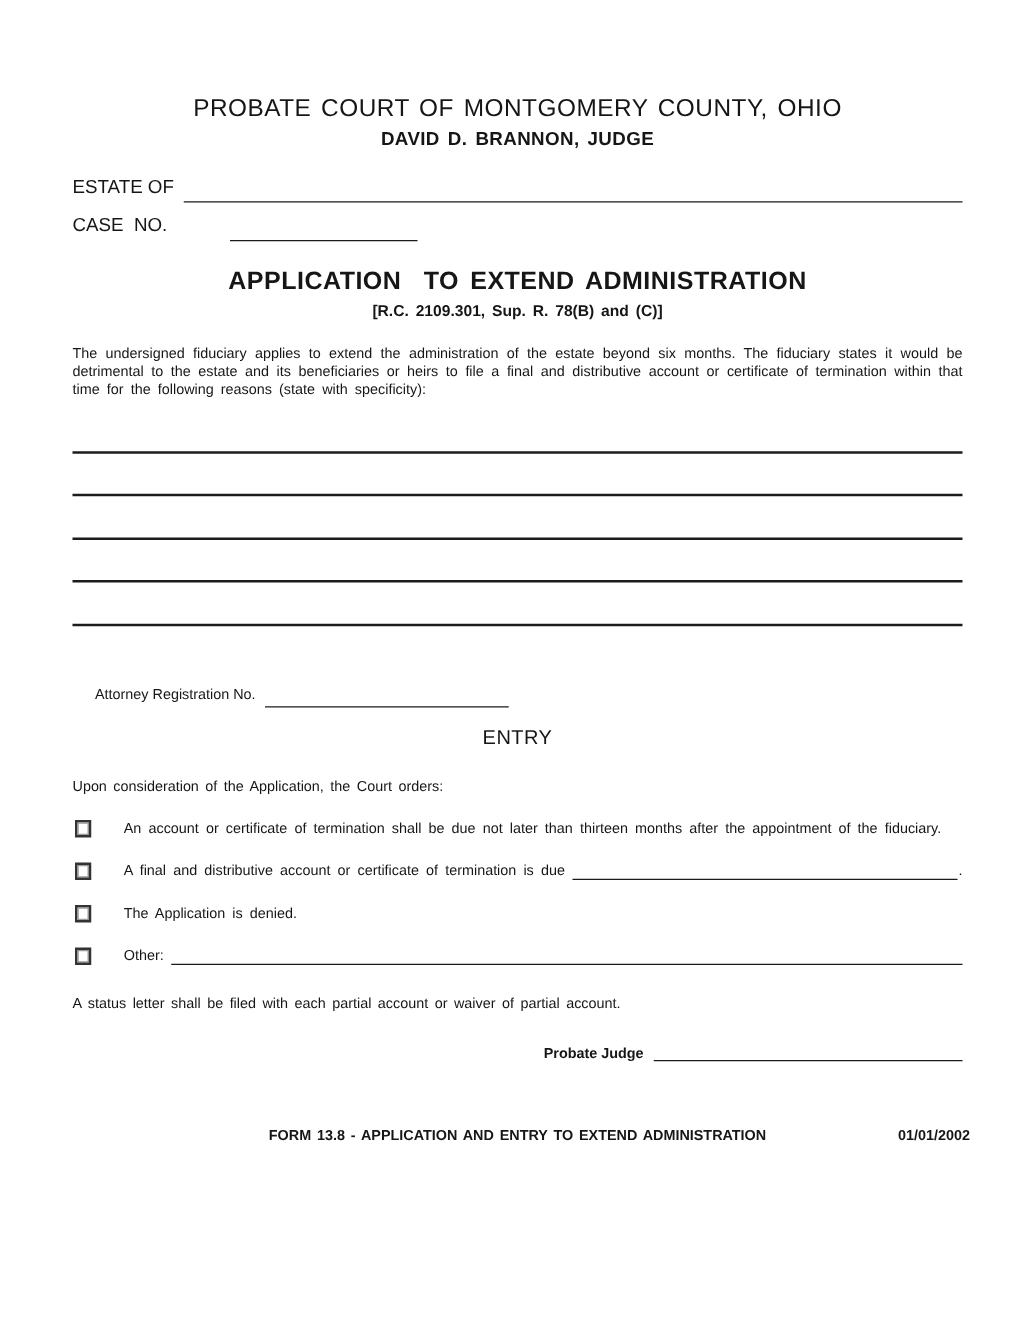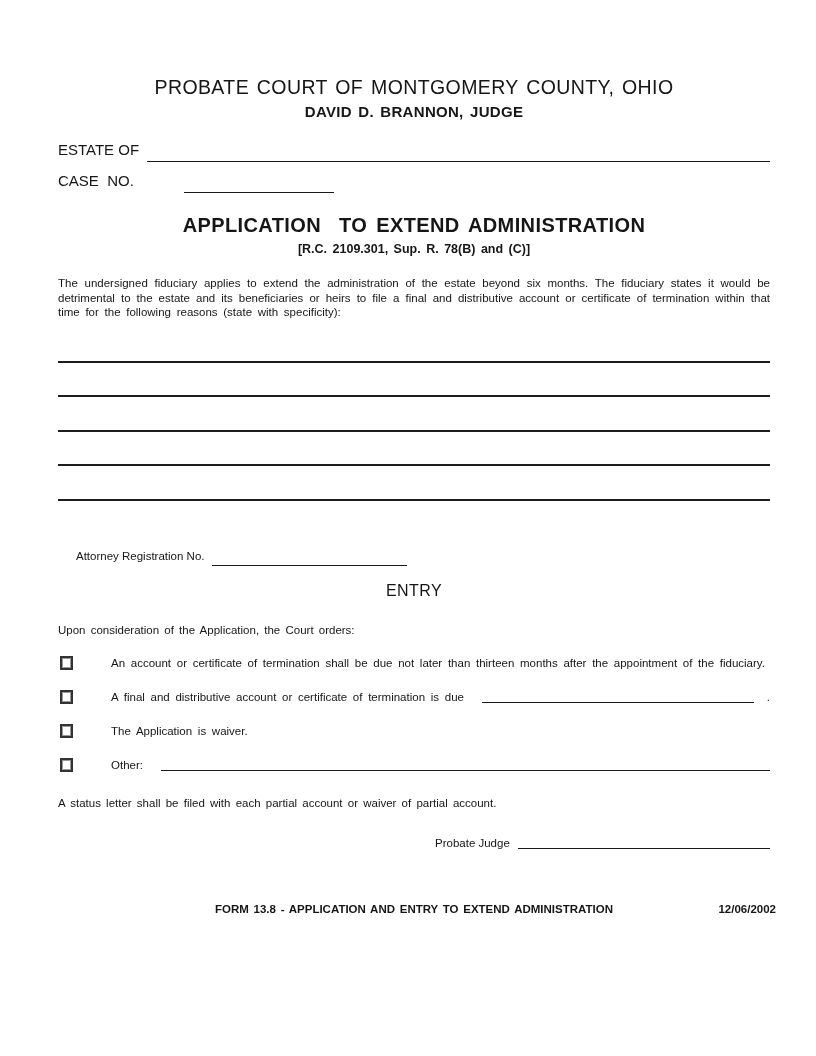--- a/index.html
+++ b/index.html
@@ -56,32 +56,32 @@
   .sig-line{border-top:1.5px solid #1a1a1a;height:0;}
   .sig-label{font-size:11.5px;line-height:14px;margin-top:1px;}
   .reg-row{display:flex;align-items:flex-start;margin-top:49px;height:15px;font-size:11.5px;margin-left:18px;}
   .reg-row .fill-line{width:195px;margin-left:8px;border-bottom:1.5px solid #1a1a1a;}
   
   .entry-heading{
     margin-top:15px;text-align:center;font-weight:normal;
     font-size:16px;line-height:21px;letter-spacing:.4px;
   }
   .entry-intro{margin-top:22px;font-size:11.5px;line-height:14px;word-spacing:2px;}
-  .opt-row{display:flex;align-items:flex-start;margin-top:19px;min-height:15px;font-size:11.5px;line-height:14px;gap:12px;}
+  .opt-row{display:flex;align-items:center;margin-top:19px;min-height:15px;font-size:11.5px;line-height:14px;}
   .checkbox{
     flex:0 0 auto;width:9px;height:10px;margin:0 26px 0 2px;
     border:2px solid #333;box-shadow:inset 0 0 0 1px #9a9a9a;
     background:#fff;position:relative;top:0;
   }
   .opt-label{word-spacing:2.5px;white-space:nowrap;}
   .opt-line{flex:1 1 auto;border-bottom:1.5px solid #1a1a1a;height:12px;margin-left:6px;}
   .opt-suffix{margin-left:1px;}
   .status-note{margin-top:23px;font-size:11.5px;line-height:14px;word-spacing:2px;}
   
-  .judge-row{display:flex;align-items:flex-end;margin-top:24px;height:15px;font-size:11.5px;margin-left:377px;}
+  .judge-row{display:flex;align-items:flex-end;margin-top:24px;height:15px;font-size:11.5px;margin-left:377px;font-weight:bold;}
   .judge-row .fill-line{flex:1 1 auto;margin-left:8px;border-bottom:1.5px solid #1a1a1a;}
   
   .footer{position:relative;margin-top:53px;text-align:center;font-weight:bold;font-size:11.5px;line-height:14px;word-spacing:1.5px;}
   .footer .date{position:absolute;right:-6px;top:0;font-weight:bold;}
 </style>
 </head>
 <body>
 
 <div class="page">
 
@@ -126,34 +126,34 @@
         <span class="opt-label">An account or certificate of termination shall be due not later than thirteen months after the appointment of the fiduciary.</span>
       </div>
       <div class="opt-row">
         <span class="checkbox"></span>
         <span class="opt-label">A final and distributive account or certificate of termination is due</span>
         <span class="opt-line"></span>
         <span class="opt-suffix">.</span>
       </div>
       <div class="opt-row">
         <span class="checkbox"></span>
-        <span class="opt-label">The Application is waiver.</span>
+        <span class="opt-label">The Application is denied.</span>
       </div>
       <div class="opt-row">
         <span class="checkbox"></span>
         <span class="opt-label">Other:</span>
         <span class="opt-line"></span>
       </div>
     </div>
 
   <div class="status-note">A status letter shall be filed with each partial account or waiver of partial account.</div>
 
   <div class="judge-row">
     <span>Probate Judge</span>
     <span class="fill-line"></span>
   </div>
 
   <div class="footer">
     <span>FORM 13.8 - APPLICATION AND ENTRY TO EXTEND ADMINISTRATION</span>
-    <span class="date">12/06/2002</span>
+    <span class="date">01/01/2002</span>
   </div>
 
 </div>
 
 </body></html>

